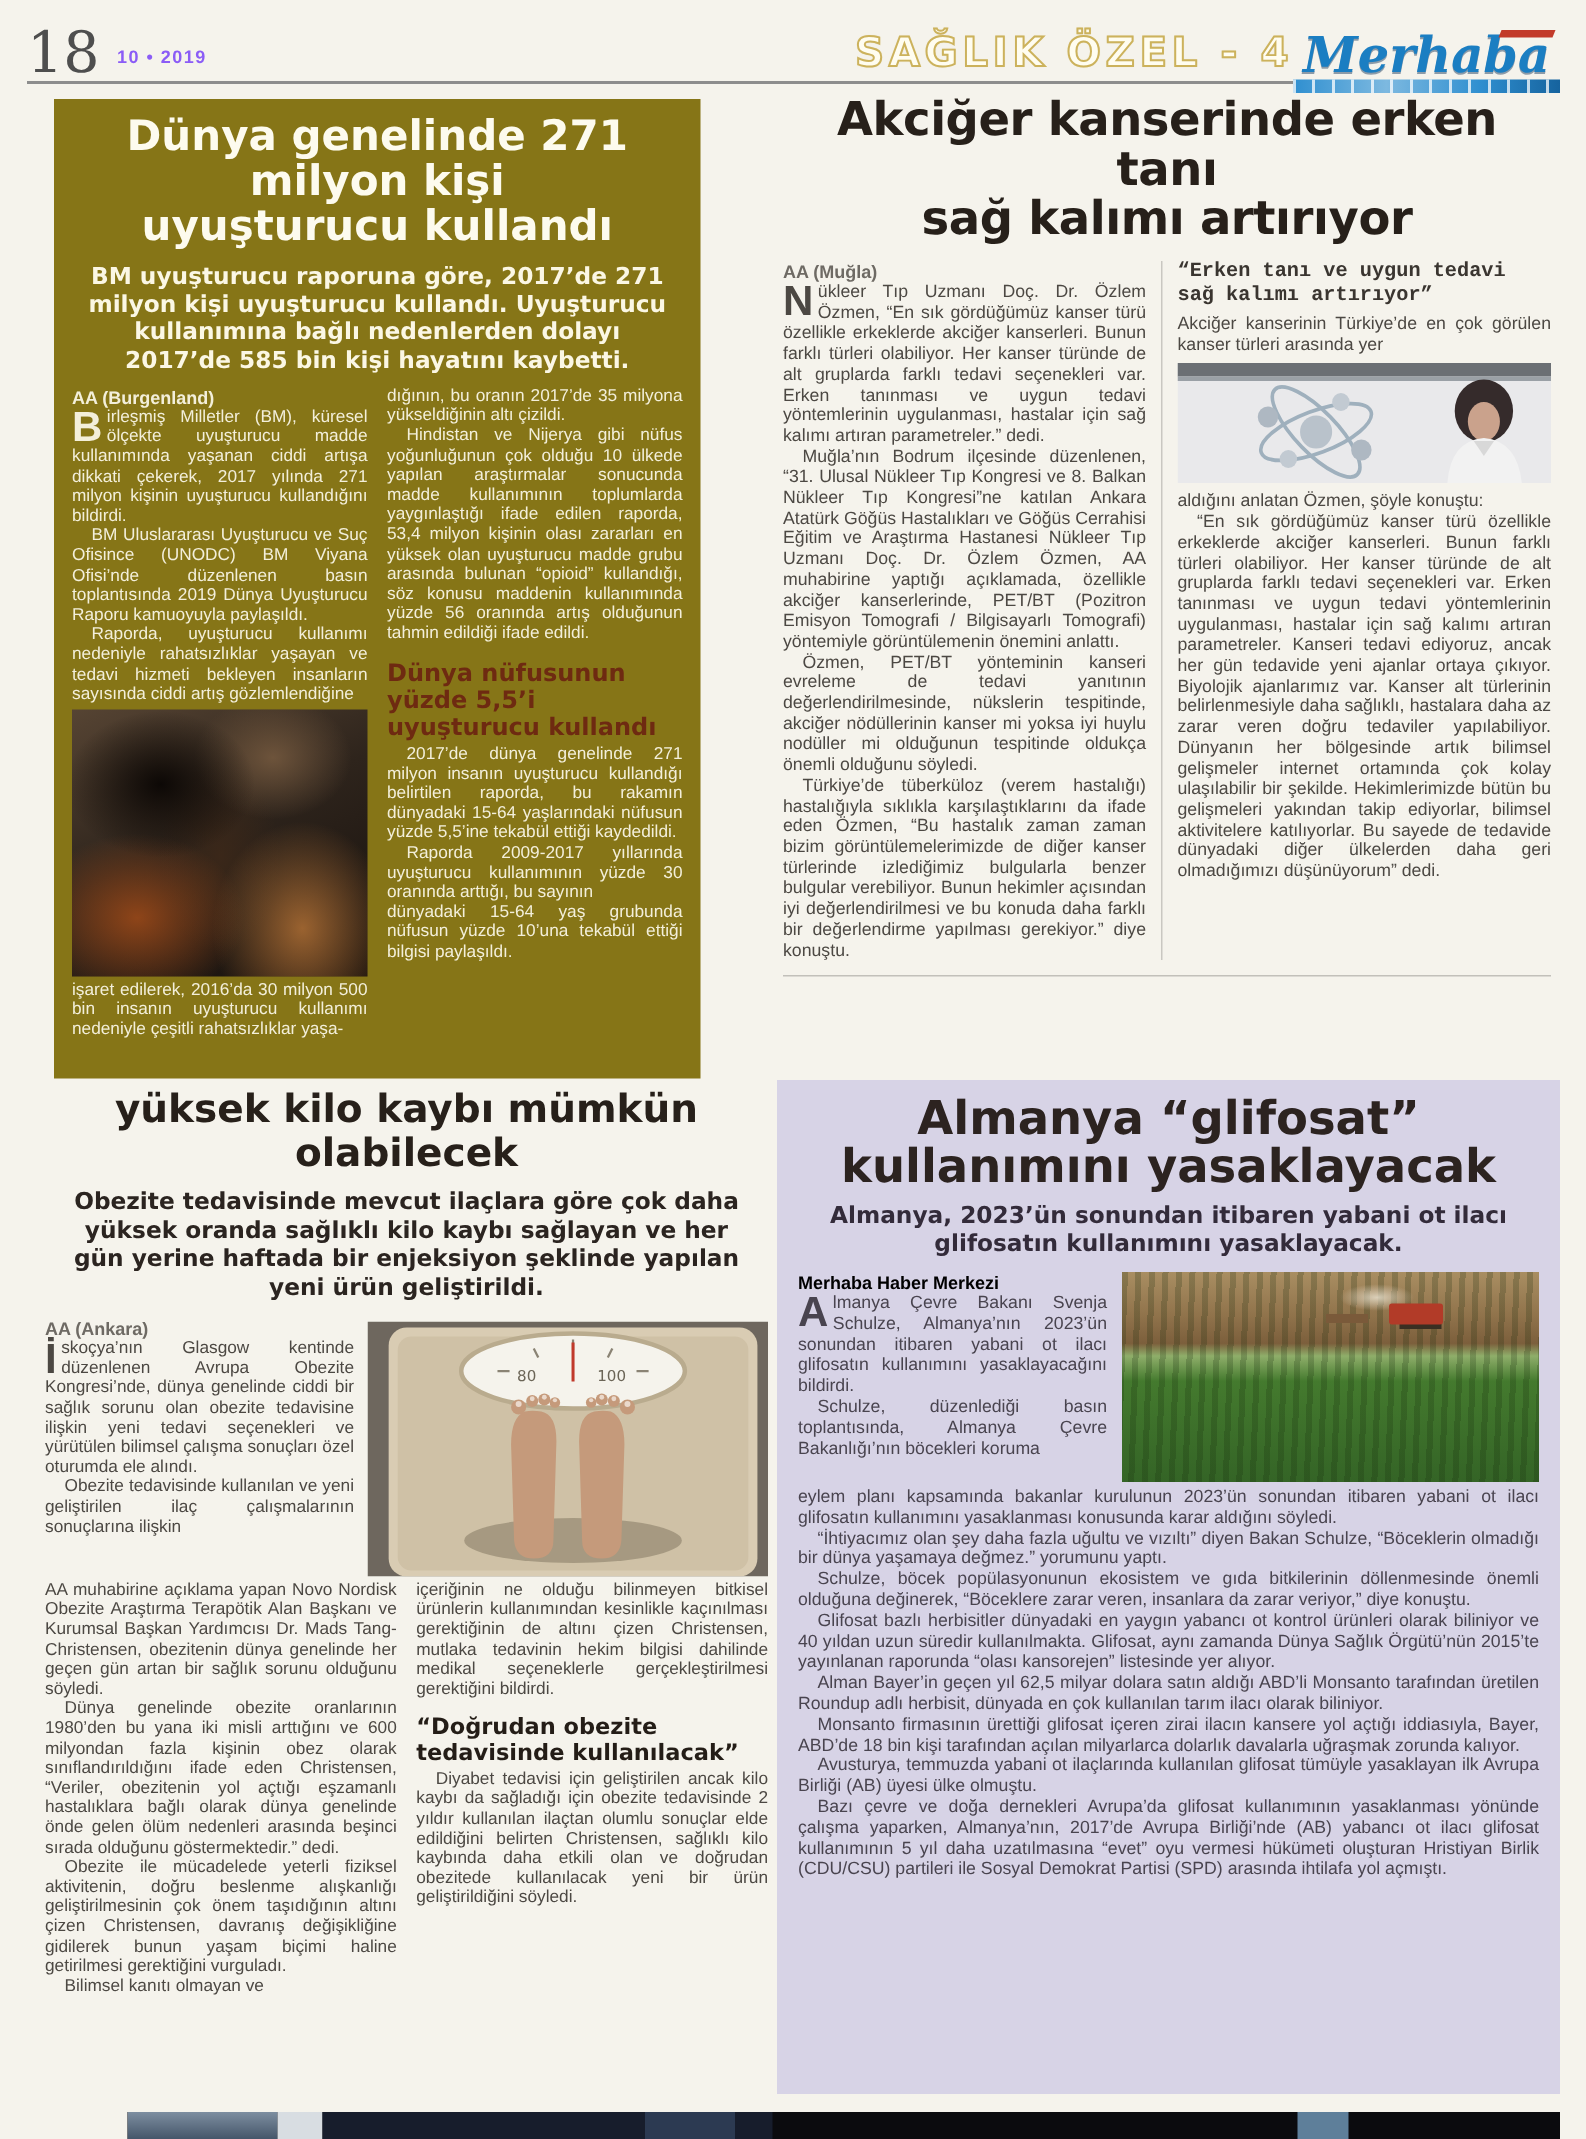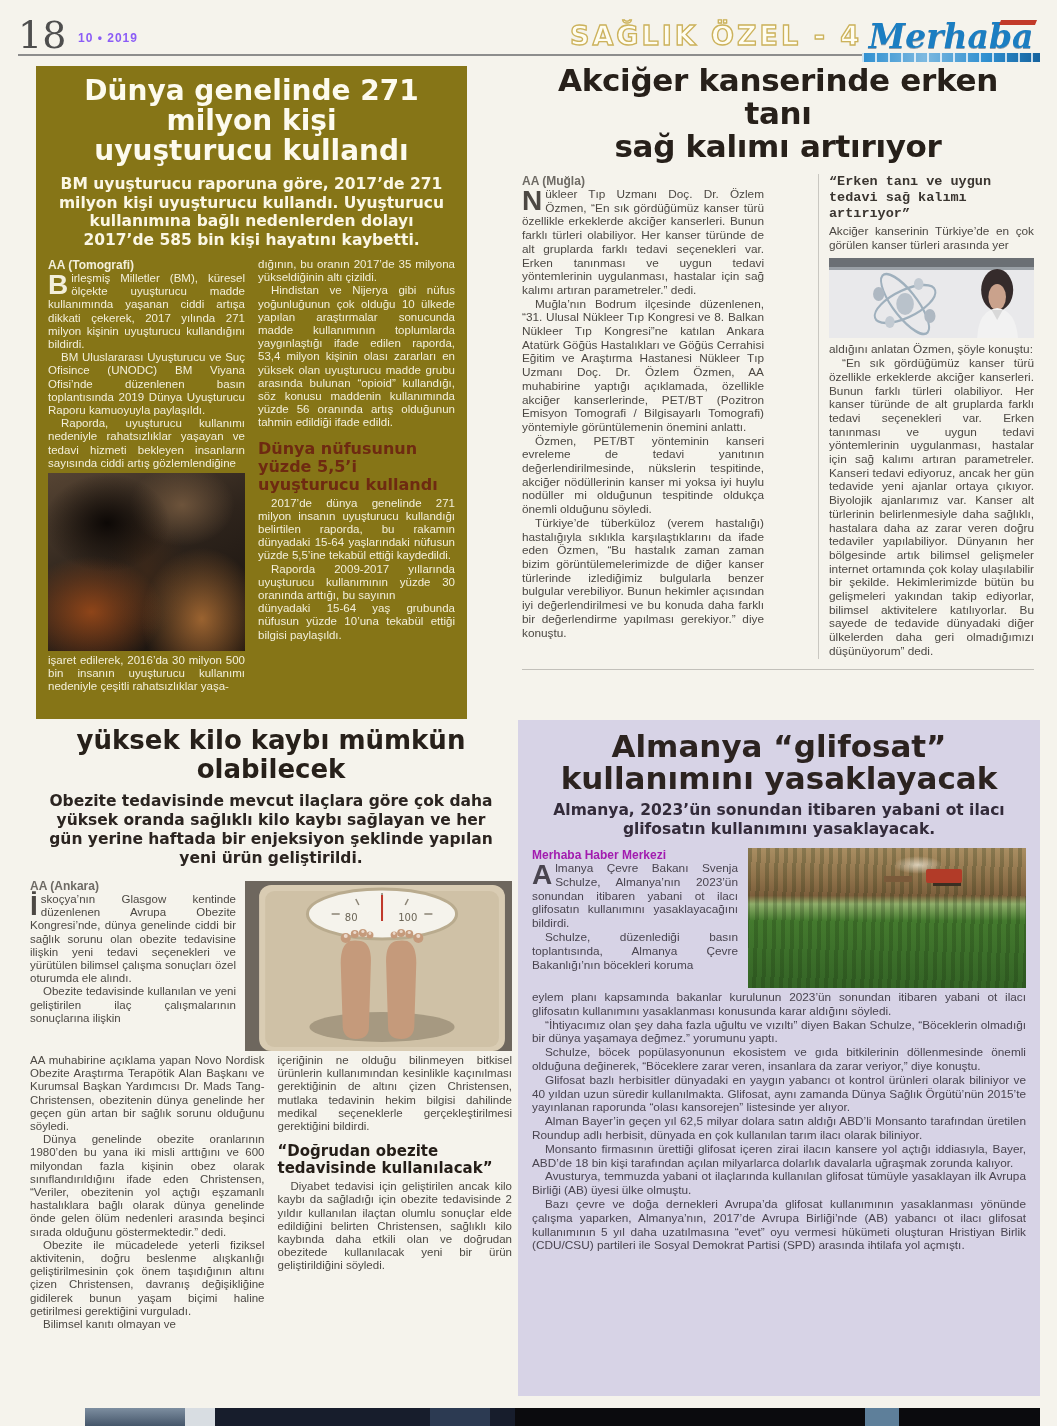--- a/index.html
+++ b/index.html
@@ -35,21 +35,21 @@
       radial-gradient(70px 55px at 68% 18%, rgba(115,88,62,.9), rgba(115,88,62,0) 75%),
       radial-gradient(95px 75px at 22% 78%, rgba(168,78,25,.8), rgba(168,78,25,0) 75%),
       radial-gradient(80px 95px at 78% 82%, rgba(196,124,58,.75), rgba(196,124,58,0) 75%),
       radial-gradient(50px 80px at 50% 55%, rgba(60,40,25,.9), rgba(60,40,25,0) 80%),
       linear-gradient(155deg,#564433 0%,#2e241c 45%,#16100c 100%); }
   .crosshead1 { font-family:"DejaVu Sans",sans-serif; font-weight:800; font-size:16px; line-height:18px; color:#6e2a11; margin:10px 0 3px; }
 
   
   #art-cancer { position:absolute; left:516px; top:60px; width:524px; padding:4px 6px 0; color:#4c4843; }
   .a2-headline { text-align:center; font-family:"DejaVu Sans",sans-serif; font-weight:700; font-size:31px; line-height:33px; color:#27201a; letter-spacing:-0.3px; }
-  .a2-cols { display:grid; grid-template-columns:252px 1fr; margin-top:11px;gap:44px; }
+  .a2-cols { display:grid; grid-template-columns:252px 1fr; margin-top:11px; }
   .a2-col1 { padding-right:10px; }
   .a2-col2 { border-left:1px solid #c9c7c1; padding-left:10px; }
   .bp2 { font-size:11.8px; line-height:13.7px; text-align:justify; color:#4c4843; }
   .byline2 { color:#6e6a64; }
   .crosshead2 { font-weight:bold; font-size:13.5px; line-height:16px; color:#3a3530; margin-bottom:3px;font-family:Liberation Mono, monospace; }
   .a2-photo { width:100%; height:80px; margin:6px 0 5px; display:block; }
   .a2-rule { border-bottom:1px solid #c2c0ba; margin-top:10px; }
 
   
   #art-obesity { position:absolute; left:30px; top:726px; width:482px; color:#4c4843; }
@@ -68,21 +68,21 @@
   .a4-top { display:flex; gap:10px; }
   .a4-top-text { width:206px; flex:none; }
   .a4-photo { flex:1; height:140px; position:relative; overflow:hidden;
     background:
       repeating-linear-gradient(92deg, rgba(20,40,10,.22) 0 4px, rgba(255,255,255,0) 4px 9px),
       linear-gradient(180deg,#a98e62 0%,#91744c 20%,#7c5f3c 34%,#8fae6a 40%,#447a2e 52%,#346426 100%); }
   .a4-machine { position:absolute; left:64%; top:15%; width:36px; height:14px; background:#b23b28; border-radius:2px;
     box-shadow:-46px 3px 0 -4px #7a5a3a, 3px 7px 0 -4px #3a2f22; }
   .a4-dust { position:absolute; left:52%; top:6%; width:50px; height:18px; border-radius:50%; background:radial-gradient(rgba(235,228,210,.8), rgba(235,228,210,0) 70%); }
   .bp4 { font-size:11.8px; line-height:13.8px; text-align:justify; color:#49444f; }
-  .byline4 { color:#a21caf; }
+  .byline4 { color:#000000; }
   .a4-full { margin-top:3px; }
 
   
   #bottom-strip { position:absolute; left:85px; bottom:0; width:955px; height:18px; background:#0b0b0e; overflow:hidden; }
   .bs-seg { position:absolute; top:0; height:100%; }
 </style>
 </head>
 <body>
 
 <div id="header">
@@ -97,21 +97,21 @@
 </div>
 
 <div id="art-drugs">
   <div class="a1-headline">
     <div>Dünya genelinde 271 milyon kişi</div>
     <div>uyuşturucu kullandı</div>
   </div>
   <div class="a1-subhead">BM uyuşturucu raporuna göre, 2017’de 271 milyon kişi uyuşturucu kullandı. Uyuşturucu kullanımına bağlı nedenlerden dolayı 2017’de 585 bin kişi hayatını kaybetti.</div>
   <div class="a1-cols">
     <div class="a1-col">
-      <div class="byline">AA (Tomografi)</div>
+      <div class="byline">AA (Burgenland)</div>
       <p class="bp"><span class="dropcap">B</span><span>irleşmiş Milletler (BM), küresel ölçekte uyuşturucu madde kullanımında yaşanan ciddi artışa dikkati çekerek, 2017 yılında 271 milyon kişinin uyuşturucu kullandığını bildirdi.</span></p>
       <p class="bp ind">BM Uluslararası Uyuşturucu ve Suç Ofisince (UNODC) BM Viyana Ofisi’nde düzenlenen basın toplantısında 2019 Dünya Uyuşturucu Raporu kamuoyuyla paylaşıldı.</p>
       <p class="bp ind">Raporda, uyuşturucu kullanımı nedeniyle rahatsızlıklar yaşayan ve tedavi hizmeti bekleyen insanların sayısında ciddi artış gözlemlendiğine</p>
       <div class="a1-photo"></div>
       <p class="bp">işaret edilerek, 2016’da 30 milyon 500 bin insanın uyuşturucu kullanımı nedeniyle çeşitli rahatsızlıklar yaşa-</p>
     </div>
     <div class="a1-col">
       <p class="bp">dığının, bu oranın 2017’de 35 milyona yükseldiğinin altı çizildi.</p>
       <p class="bp ind">Hindistan ve Nijerya gibi nüfus yoğunluğunun çok olduğu 10 ülkede yapılan araştırmalar sonucunda madde kullanımının toplumlarda yaygınlaştığı ifade edilen raporda, 53,4 milyon kişinin olası zararları en yüksek olan uyuşturucu madde grubu arasında bulunan “opioid” kullandığı, söz konusu maddenin kullanımında yüzde 56 oranında artış olduğunun tahmin edildiği ifade edildi.</p>
       <div class="crosshead1">Dünya nüfusunun yüzde 5,5’i uyuşturucu kullandı</div>

